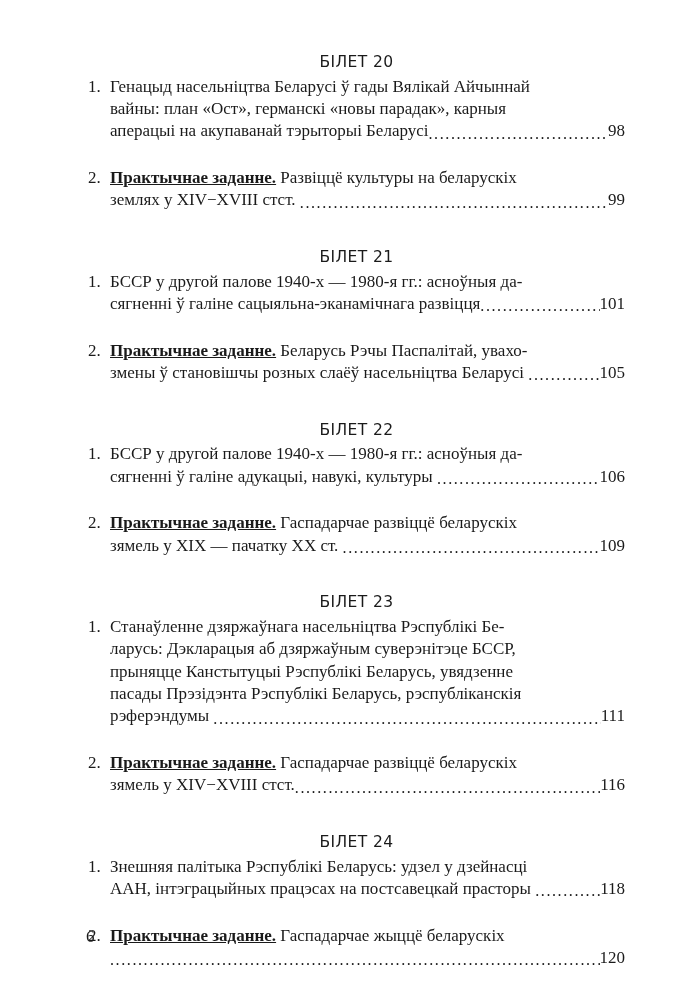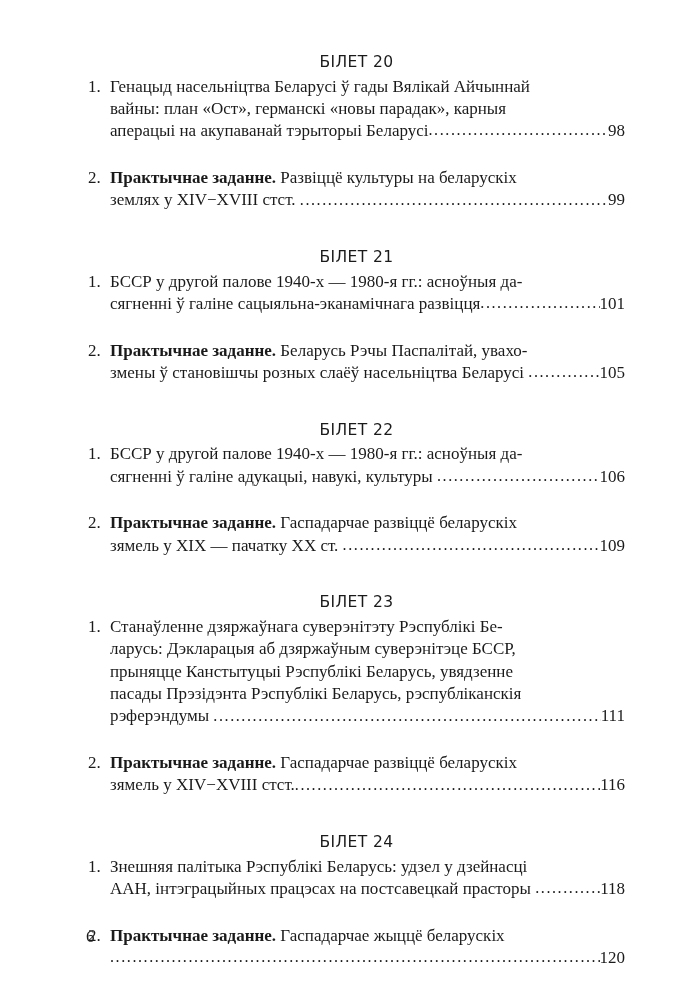--- a/index.html
+++ b/index.html
@@ -70,26 +70,27 @@
   }
   .entry-body::after {
     content: "";
     display: inline-block;
     width: 100%;
     height: 0;
   }
 
   .lead-bold {
     font-weight: bold;
+    text-decoration: underline;
   }
 
   
   .tail-line {
     display: flex;
-    align-items: center;
+    align-items: flex-end;
     width: 100%;
   }
   .tail-text {
     flex: 0 0 auto;
     white-space: pre;
   }
   .leader {
     flex: 1 1 auto;
     overflow: hidden;
     white-space: nowrap;
@@ -197,21 +198,21 @@
               <span class="pageno">109</span>
             </div>
           </div>
         </div>
       </div>
       <div class="ticket-block gap-top">
         <div class="ticket-header">БІЛЕТ 23</div>
         <div class="entry first">
           <div class="entry-num">1.</div>
           <div class="entry-body">
-            <div class="body-line"><span>Станаўленне дзяржаўнага суверэнітэту Рэспублікі Бе-</span></div>
+            <div class="body-line"><span>Станаўленне дзяржаўнага насельніцтва Рэспублікі Бе-</span></div>
             <div class="body-line"><span>ларусь: Дэкларацыя аб дзяржаўным суверэнітэце БССР,</span></div>
             <div class="body-line"><span>прыняцце Канстытуцыі Рэспублікі Беларусь, увядзенне</span></div>
             <div class="body-line"><span>пасады Прэзідэнта Рэспублікі Беларусь, рэспубліканскія</span></div>
             <div class="tail-line">
               <span class="tail-text">рэферэндумы </span>
               <span class="leader">.......................................................................................................................</span>
               <span class="pageno">111</span>
             </div>
           </div>
         </div>

